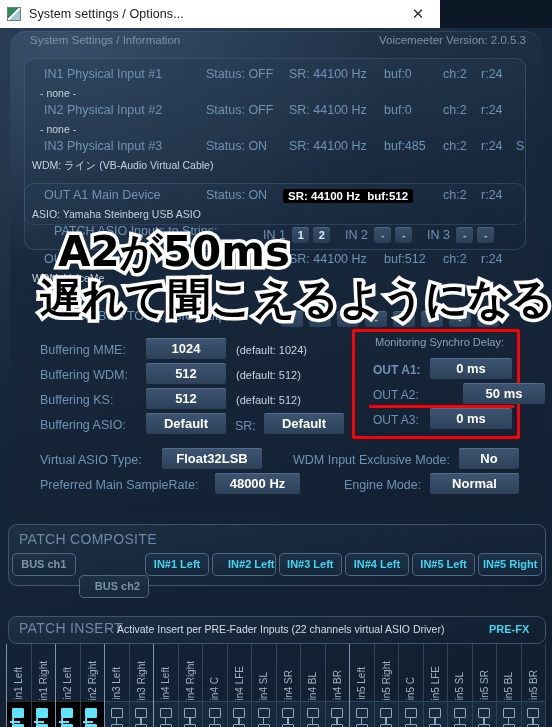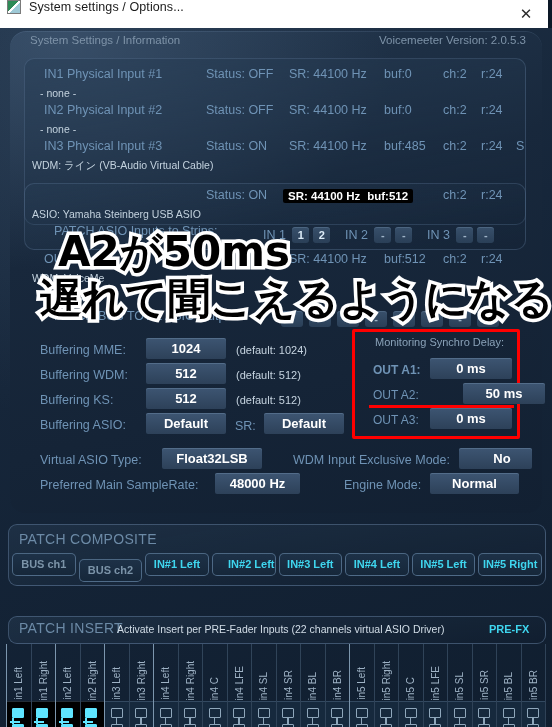--- a/index.html
+++ b/index.html
@@ -6,23 +6,23 @@
   body{
     width:552px;height:727px;overflow:hidden;
     background:#0c1826;
     font-family:"Liberation Sans", sans-serif;
     -webkit-font-smoothing:antialiased;
   }
   .app{position:relative;width:552px;height:727px;overflow:hidden;}
 
   
   .titlebar{
-    position:absolute;left:0;top:0;width:548px;height:28px;
+    position:absolute;left:0;top:0;width:440px;height:28px;
     background:#ffffff;border-bottom:1px solid #d8d8d8;
-    display:flex;align-items:flex-start;
+    display:flex;align-items:center;
   }
   .tb-icon{
     width:14px;height:14px;margin-left:7px;margin-right:8px;
     background:linear-gradient(135deg,#2e8b57 0%,#2e8b57 45%,#ffffff 45%,#ffffff 55%,#9ec9d6 55%);
     border:1px solid #7a7a7a;box-sizing:border-box;
   }
   .tb-title{font-size:12.5px;color:#1a1a1a;letter-spacing:.1px;}
   .tb-close{
     position:absolute;right:0;top:0;width:44px;height:28px;
     display:flex;align-items:center;justify-content:center;
@@ -222,20 +222,21 @@
 
     <div class="row" style="left:44px;top:111px;">IN3 Physical Input #3</div>
     <div class="row stat" style="left:206px;top:111px;">Status: ON</div>
     <div class="row stat" style="left:289px;top:111px;">SR: 44100 Hz</div>
     <div class="row stat" style="left:384px;top:111px;">buf:485</div>
     <div class="row stat" style="left:443px;top:111px;">ch:2</div>
     <div class="row stat" style="left:481px;top:111px;">r:24</div>
     <div class="row stat" style="left:516px;top:111px;">S</div>
     <div class="sub" style="left:32px;top:131px;">WDM: ライン (VB-Audio Virtual Cable)</div>
 
+    <div class="row" style="left:44px;top:160px;">OUT A1 Main Device</div>
     <div class="row stat" style="left:206px;top:160px;">Status: ON</div>
     <div style="position:absolute;left:283px;top:158px;">
       <span class="hl">SR: 44100 Hz</span><span class="hl" style="margin-left:-3px;">buf:512</span>
     </div>
     <div class="row stat" style="left:443px;top:160px;">ch:2</div>
     <div class="row stat" style="left:481px;top:160px;">r:24</div>
     <div class="sub" style="left:32px;top:180px;">ASIO: Yamaha Steinberg USB ASIO</div>
 
     <div class="row" style="left:54px;top:196px;font-size:12.5px;">PATCH ASIO Inputs to Strips:</div>
     <div style="position:absolute;left:263px;top:197px;">
@@ -278,21 +279,21 @@
     <div class="deflbl" style="left:236px;top:366px;">(default: 512)</div>
 
     <div class="lbl" style="left:40px;top:390px;">Buffering ASIO:</div>
     <div class="vbox" style="left:146px;top:385px;width:80px;height:21px;">Default</div>
     <div class="lbl" style="left:235px;top:391px;">SR:</div>
     <div class="vbox" style="left:264px;top:385px;width:80px;height:21px;">Default</div>
 
     <div class="lbl" style="left:40px;top:425px;">Virtual ASIO Type:</div>
     <div class="vbox" style="left:162px;top:420px;width:100px;height:21px;">Float32LSB</div>
     <div class="lbl" style="left:293px;top:425px;">WDM Input Exclusive Mode:</div>
-    <div class="vbox" style="left:459px;top:420px;width:60px;height:21px;padding-left:13px;">No</div>
+    <div class="vbox" style="left:459px;top:420px;width:60px;height:21px;">No</div>
 
     <div class="lbl" style="left:40px;top:450px;">Preferred Main SampleRate:</div>
     <div class="vbox" style="left:215px;top:445px;width:85px;height:21px;">48000 Hz</div>
     <div class="lbl" style="left:344px;top:450px;">Engine Mode:</div>
     <div class="vbox" style="left:430px;top:445px;width:89px;height:21px;">Normal</div>
 
     <div class="redbox" style="left:352px;top:301px;width:168px;height:110px;"></div>
     <div class="msdtitle" style="left:375px;top:308px;">Monitoring Synchro Delay:</div>
     <div class="lbl" style="left:373px;top:335px;font-size:12px;font-weight:bold;">OUT A1:</div>
     <div class="vbox" style="left:430px;top:330px;width:82px;height:21px;">0 ms</div>
@@ -585,21 +586,21 @@
                 <div class="bar"></div>
                 <div class="sq bot"></div>
               </div>
             </div>
           </div>
         </div>
 
     </div>
 
   <div class="cbtn off" style="left: 12px; top: 525px; width: 61.625px;">BUS ch1</div>
-      <div class="cbtn off" style="left: 78.625px; top: 531px; width: 61.625px;">BUS ch2</div>
+      <div class="cbtn off" style="left: 78.625px; top: 547px; width: 61.625px; padding-left: 7px;">BUS ch2</div>
       <div class="cbtn" style="left: 145.25px; top: 525px; width: 61.625px;">IN#1 Left</div>
       <div class="cbtn" style="left: 211.875px; top: 525px; width: 61.625px; text-align: right;">IN#2 Left</div>
       <div class="cbtn" style="left: 278.5px; top: 525px; width: 61.625px;">IN#3 Left</div>
       <div class="cbtn" style="left: 345.125px; top: 525px; width: 61.625px;">IN#4 Left</div>
       <div class="cbtn" style="left: 411.75px; top: 525px; width: 61.625px;">IN#5 Left</div>
       <div class="cbtn" style="left: 478.375px; top: 525px; width: 61.625px;">IN#5 Right</div>
     </div>
 </div>
 
 </body></html>

